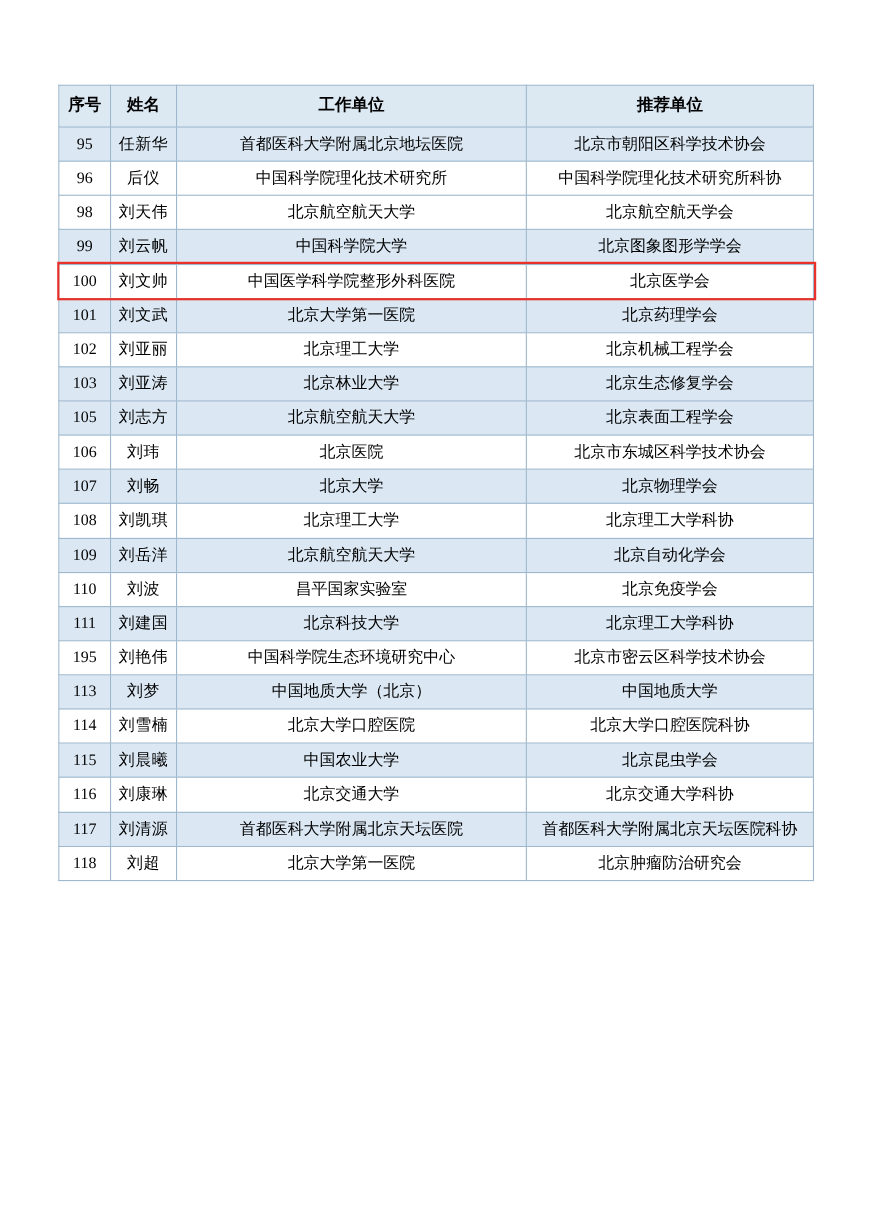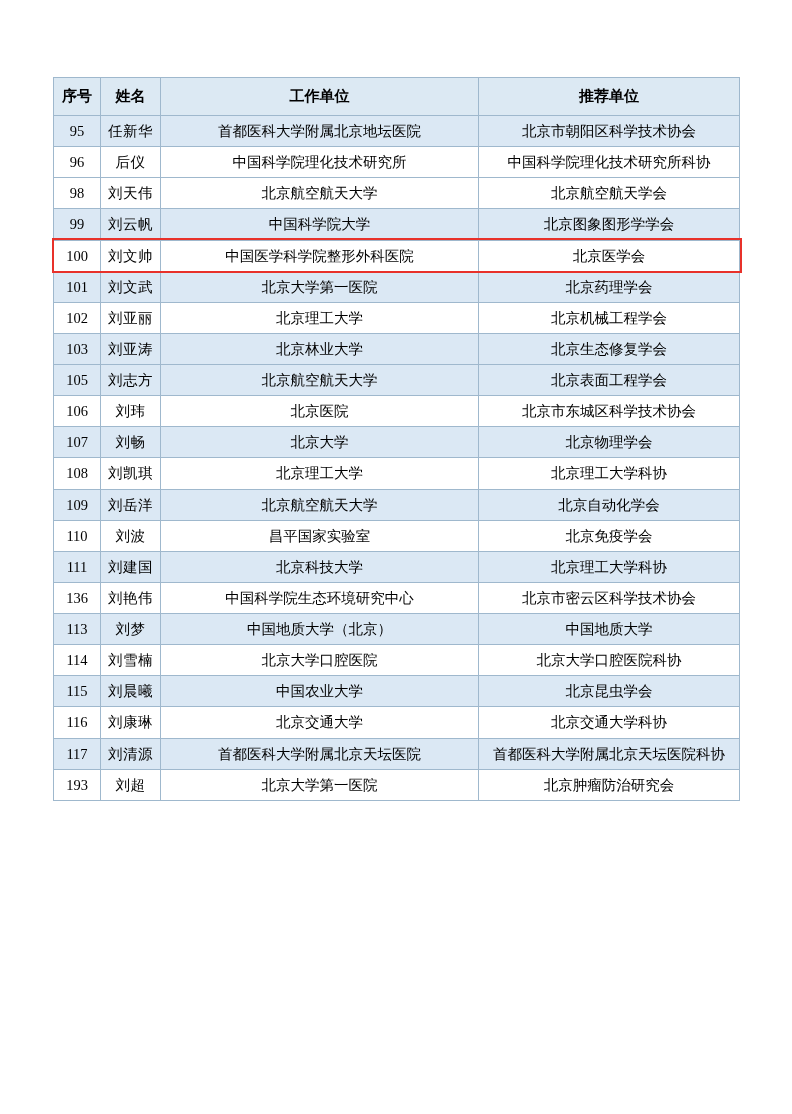--- a/index.html
+++ b/index.html
@@ -176,21 +176,21 @@
             <td>昌平国家实验室</td>
             <td>北京免疫学会</td>
           </tr>
           <tr class="band-a">
             <td class="seq-cell">111</td>
             <td class="name-cell">刘建国</td>
             <td>北京科技大学</td>
             <td>北京理工大学科协</td>
           </tr>
           <tr class="band-b">
-            <td class="seq-cell">136</td>
+            <td class="seq-cell">195</td>
             <td class="name-cell">刘艳伟</td>
             <td>中国科学院生态环境研究中心</td>
             <td>北京市密云区科学技术协会</td>
           </tr>
           <tr class="band-a">
             <td class="seq-cell">113</td>
             <td class="name-cell">刘梦</td>
             <td>中国地质大学（北京）</td>
             <td>中国地质大学</td>
           </tr>
@@ -212,21 +212,21 @@
             <td>北京交通大学</td>
             <td>北京交通大学科协</td>
           </tr>
           <tr class="band-a">
             <td class="seq-cell">117</td>
             <td class="name-cell">刘清源</td>
             <td>首都医科大学附属北京天坛医院</td>
             <td>首都医科大学附属北京天坛医院科协</td>
           </tr>
           <tr class="band-b">
-            <td class="seq-cell">193</td>
+            <td class="seq-cell">118</td>
             <td class="name-cell">刘超</td>
             <td>北京大学第一医院</td>
             <td>北京肿瘤防治研究会</td>
           </tr>
         </tbody>
     </table>
     <div class="highlight-box" id="highlight-box" style="left: -1.5px; top: 161px; width: 690px; height: 35.125px; border-color: rgb(232, 49, 42);"></div>
   </div>
 </div>
 

